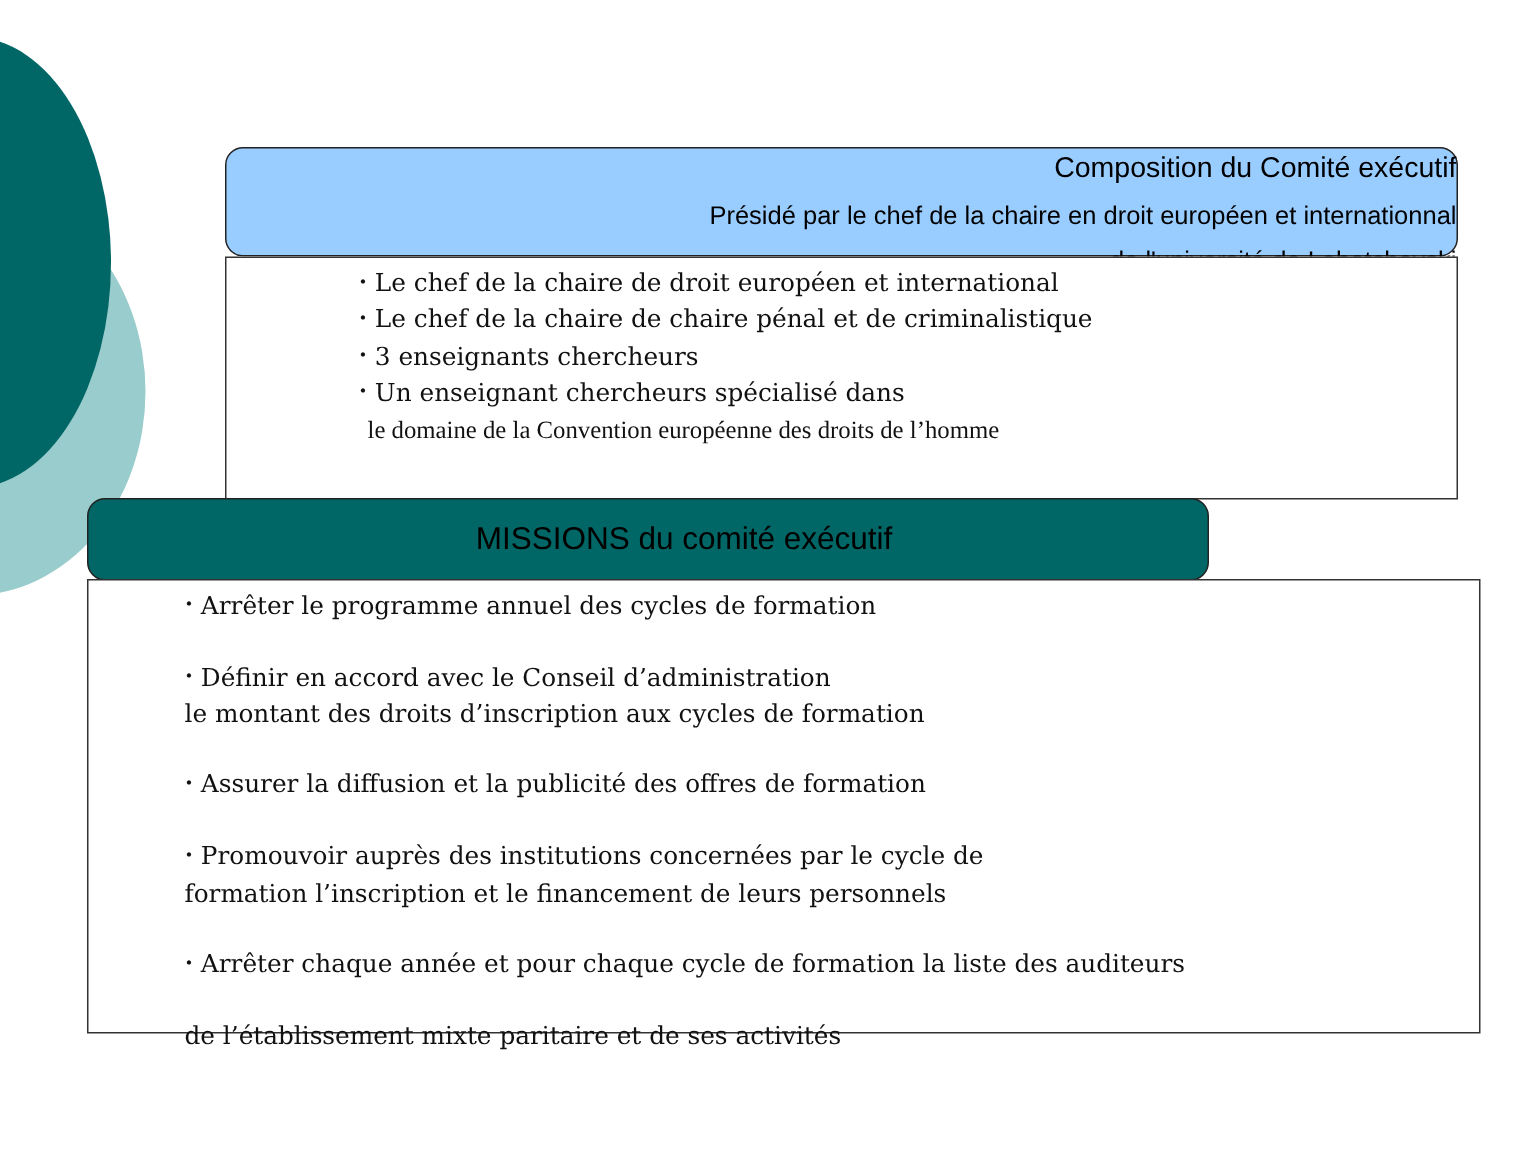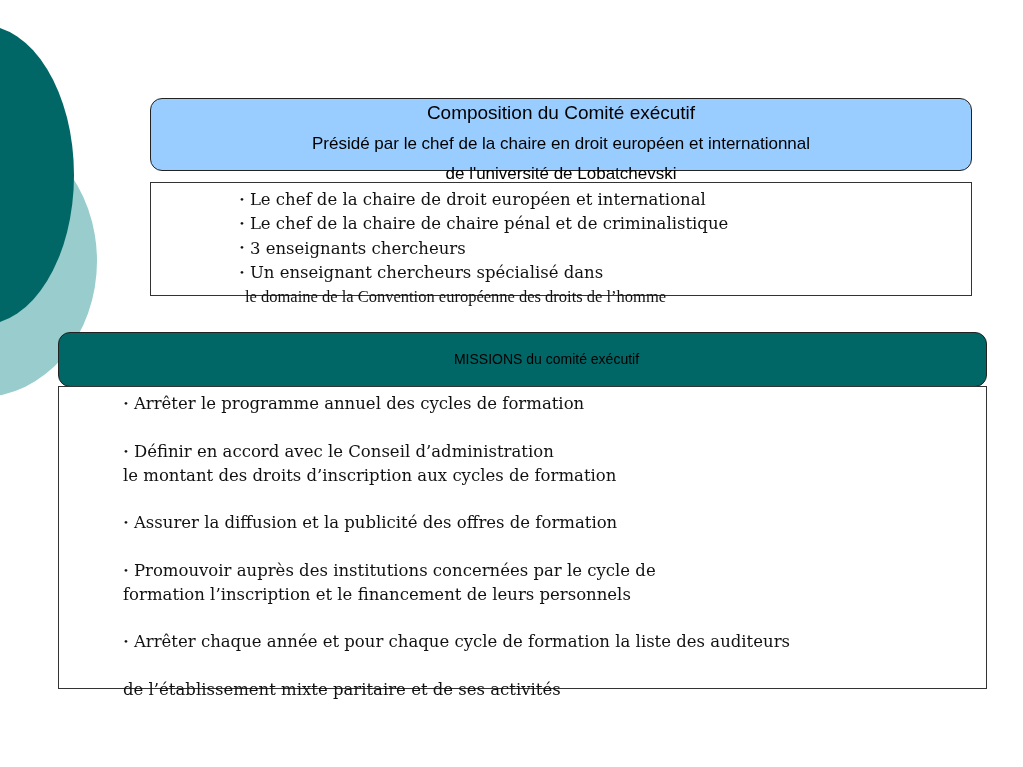--- a/index.html
+++ b/index.html
@@ -41,54 +41,55 @@
       font-family: "Liberation Sans", sans-serif;
       color: #000;
     }
     .composition-header {
       left: 150px;
       top: 98px;
       width: 822px;
       height: 73px;
       background: #99ccff;
       padding-top: 2px;
+      text-align: right;
     }
     .composition-header .title {
       font-size: 19px;
       line-height: 23px;
     }
     .composition-header .subtitle {
       font-size: 17px;
       line-height: 20px;
       margin-top: 10px;
     }
     .content-box {
       position: absolute;
       box-sizing: border-box;
       background: #ffffff;
       border: 1px solid #333;
     }
     .composition-body {
       left: 150px;
-      top: 182px;
+      top: 171px;
       width: 822px;
-      height: 114px;
+      height: 162px;
       padding: 5px 14px 0 88px;
       font-size: 16.5px;
       line-height: 23.5px;
       color: #111;
     }
     .missions-header {
       left: 58px;
       top: 332px;
-      width: 929px;
+      width: 748px;
       height: 55px;
       background: #006666;
       padding-top: 15px;
-      font-size: 14px;
+      font-size: 21px;
       line-height: 23px;
       padding-left: 48px;
     }
     .missions-body {
       left: 58px;
       top: 386px;
       width: 929px;
       height: 303px;
       padding: 5px 0 0 64px;
       font-size: 16.5px;

